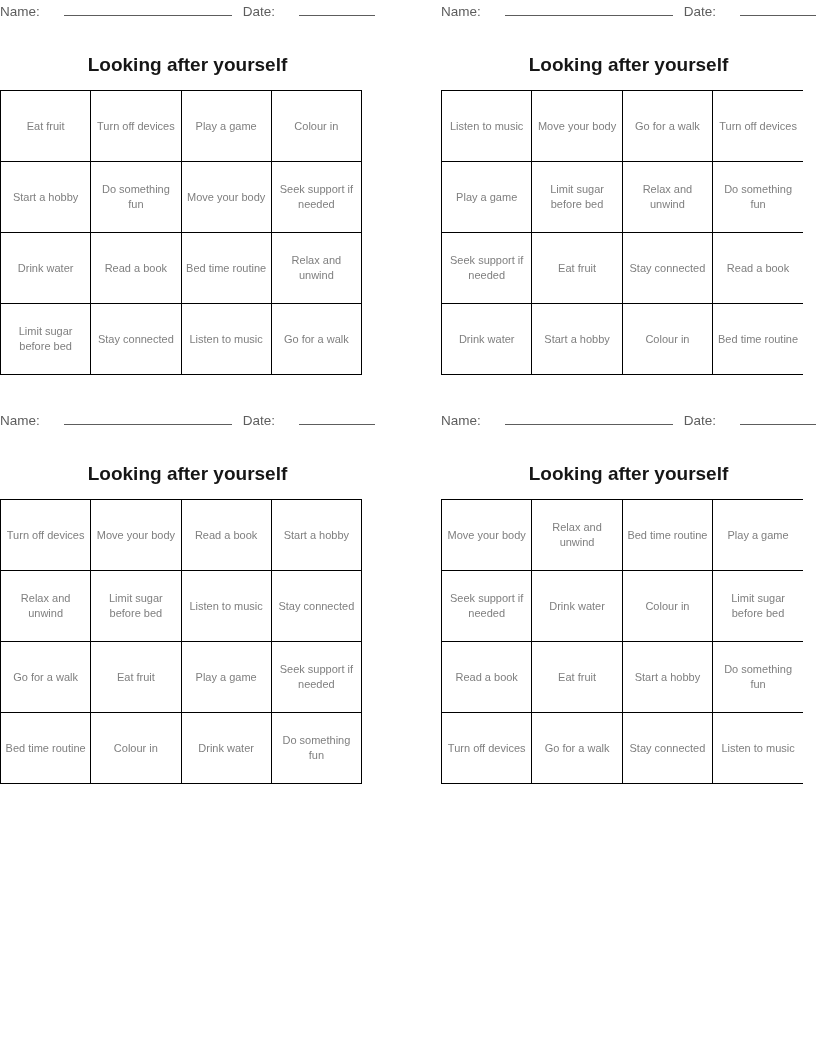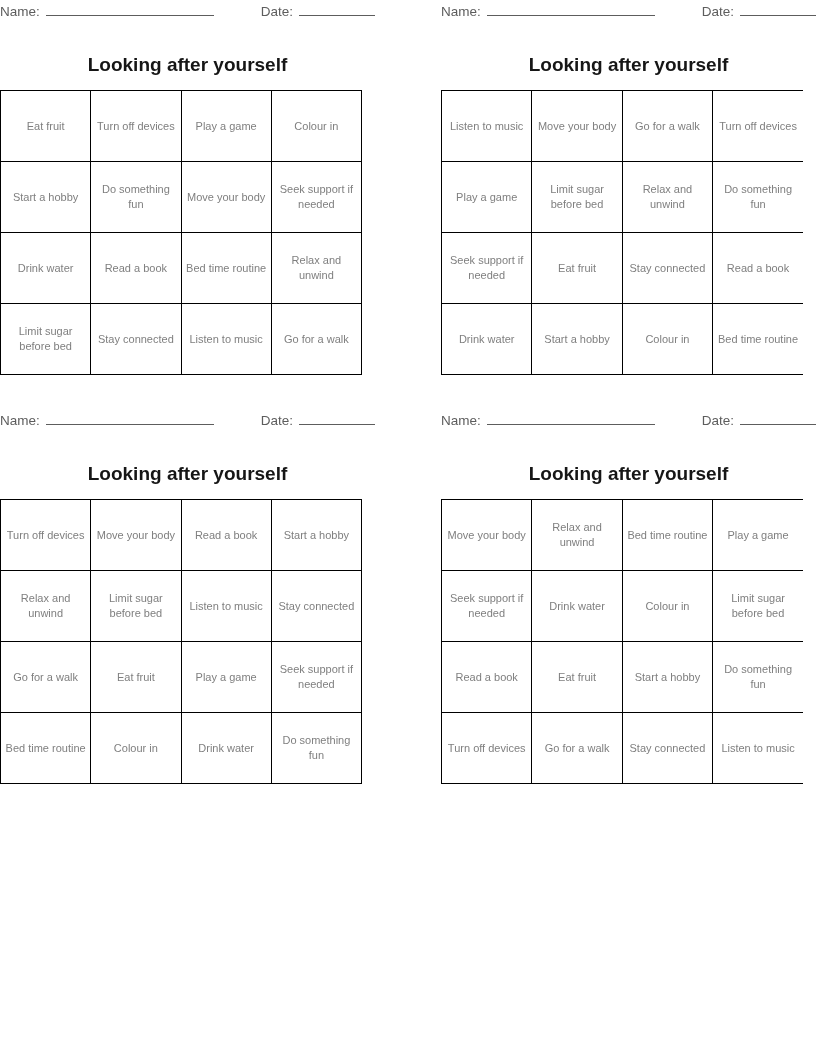--- a/index.html
+++ b/index.html
@@ -10,21 +10,21 @@
   }
   .card{position:absolute;width:375px;height:370px;}
   .card-tl{left:0;top:2px;}
   .card-tr{left:441px;top:2px;}
   .card-bl{left:0;top:411px;}
   .card-br{left:441px;top:411px;}
   .meta{
     display:flex;justify-content:space-between;align-items:baseline;
     height:18px;font-size:13.5px;color:var(--label_text,#5d5d5d);
   }
-  .field{display:flex;align-items:baseline;gap:6px;}
+  .field{display:flex;align-items:baseline;gap:24px;}
   .blank{display:inline-block;height:13px;border-bottom:1.5px solid var(--label_text,#6e6e6e);}
   .name-blank{width:168px;}
   .date-blank{width:76px;}
   .title{
     position:absolute;top:41px;left:0;right:0;margin:11px;
     text-align:center;font-size:19px;font-weight:bold;
     color:var(--title_text,#161616);
   }
   table.grid{
     position:absolute;top:88px;left:0;width:362px;

